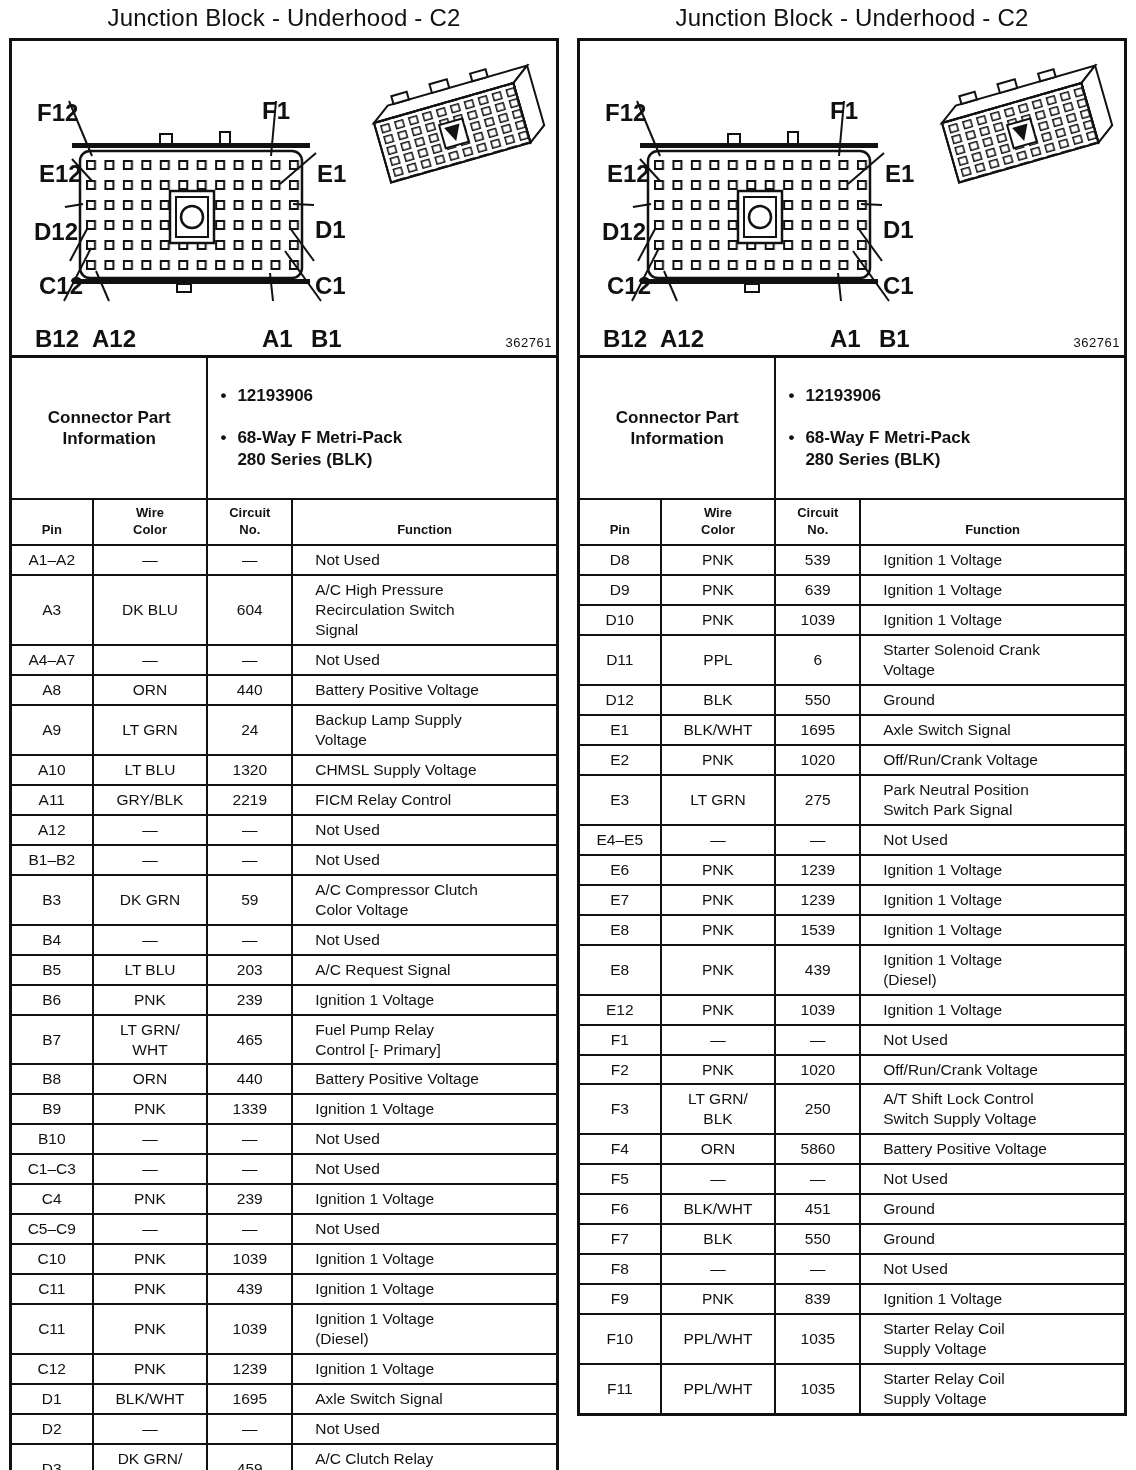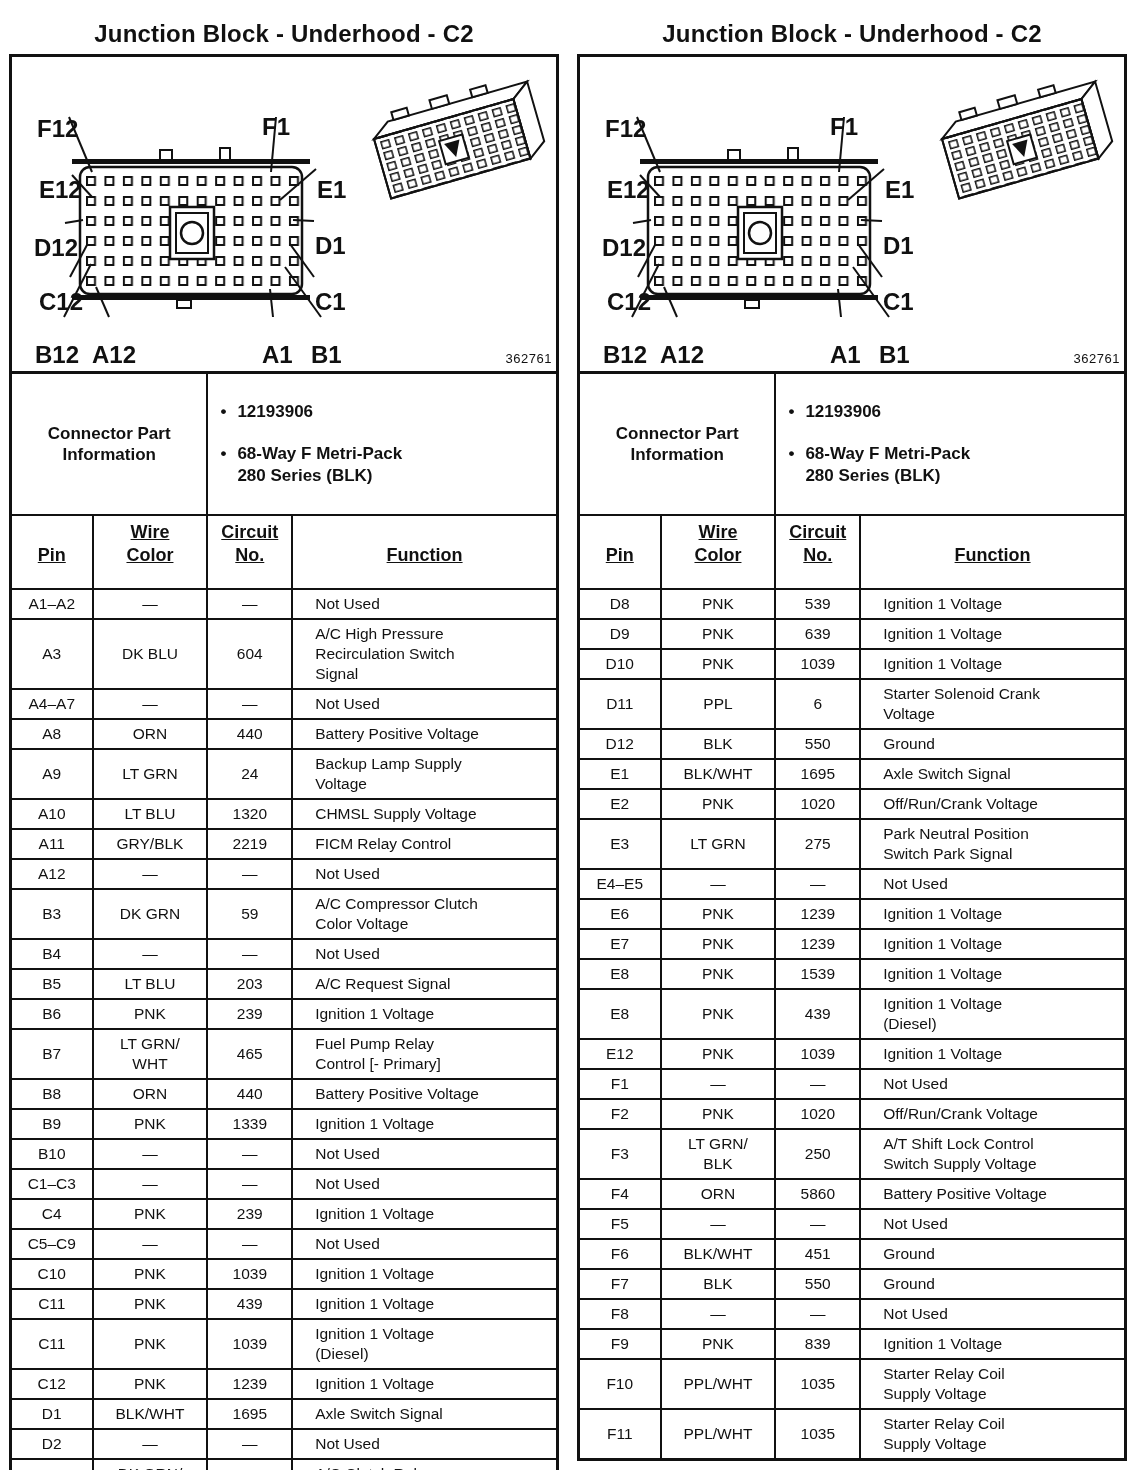--- a/index.html
+++ b/index.html
@@ -1,41 +1,41 @@
 <!DOCTYPE html>
 <html><head>
 <meta charset="utf-8">
 <style>
   html,body{margin:0;padding:0;background:#fff;color:#111;
     font-family:"Liberation Sans","DejaVu Sans",sans-serif;}
   .page{width:1136px;box-sizing:border-box;display:flex;gap:18px;padding:4px 9px 6px;}
   .panel{width:550px;flex:0 0 550px;}
-  .title{font-size:24px;font-weight:bold;text-align:center;margin:16px 0 6px;letter-spacing:.2px;}
+  .title{font-size:24px;font-weight:normal;text-align:center;margin:0 0 6px;letter-spacing:.2px;}
   .diagram-box{position:relative;border:3px solid #111;height:314px;background:#fff;}
   .diagram-svg{position:absolute;left:0;top:0;width:100%;height:100%;}
   .pin-label{position:absolute;font-size:24px;font-weight:bold;line-height:1;margin-top:24px;}
   .lbl-f12{left:25px;top:36px}   .lbl-f1{left:250px;top:34px}
   .lbl-e12{left:27px;top:97px}   .lbl-e1{left:305px;top:97px}
   .lbl-d12{left:22px;top:155px}  .lbl-d1{left:303px;top:153px}
   .lbl-c12{left:27px;top:209px}  .lbl-c1{left:303px;top:209px}
   .lbl-b12{left:23px;top:262px}  .lbl-a12{left:80px;top:262px}
   .lbl-a1{left:250px;top:262px}  .lbl-b1{left:299px;top:262px}
   .fig-num{position:absolute;right:4px;bottom:5px;font-size:13px;letter-spacing:.5px;}
   table.pin-table{border-collapse:collapse;width:100%;margin-top:-3px;table-layout:fixed;
     border:3px solid #111;}
   .c-pin{width:15%}.c-wire{width:21%}.c-circ{width:15.5%}.c-func{width:48.5%}
   table.pin-table th,table.pin-table td{border:2px solid #111;white-space:pre-line;
     overflow-wrap:break-word;}
   .info-head{font-size:17px;font-weight:bold;text-align:center;vertical-align:middle;
     line-height:1.25;padding:12px 4px;}
   .info-bullets{font-size:17px;font-weight:bold;padding:7px 6px 7px 12px;vertical-align:middle;}
   .bullet-line{display:flex;align-items:flex-start;line-height:1.3;}
   .bullet-line .bullet{flex:0 0 17px;font-size:17px;}
-  tr.col-head th{font-size:18px;font-weight:bold;text-align:center;vertical-align:bottom;
-    padding:5px 3px 22px;line-height:1.25;text-decoration:underline;}
+  tr.col-head th{font-size:13px;font-weight:bold;text-align:center;vertical-align:bottom;
+    padding:5px 3px 6px;line-height:1.25;}
   tbody td{font-size:15.5px;line-height:1.29;padding:4px 5px;text-align:center;
     vertical-align:middle;}
   tbody td:last-child{text-align:left;padding-left:22px;padding-right:6px;}
 </style>
 </head>
 <body>
 
 <svg width="0" height="0" style="position:absolute" aria-hidden="true">
   <defs>
     <pattern id="pingrid" patternUnits="userSpaceOnUse" x="74" y="119" width="18.45" height="20">
@@ -184,20 +184,26 @@
             <td>2219</td>
             <td>FICM Relay Control</td>
           </tr>
           <tr>
             <td>A12</td>
             <td>—</td>
             <td>—</td>
             <td>Not Used</td>
           </tr>
           <tr>
+            <td>B1–B2</td>
+            <td>—</td>
+            <td>—</td>
+            <td>Not Used</td>
+          </tr>
+          <tr>
             <td>B3</td>
             <td>DK GRN</td>
             <td>59</td>
             <td>A/C Compressor Clutch
 Color Voltage</td>
           </tr>
           <tr>
             <td>B4</td>
             <td>—</td>
             <td>—</td>

